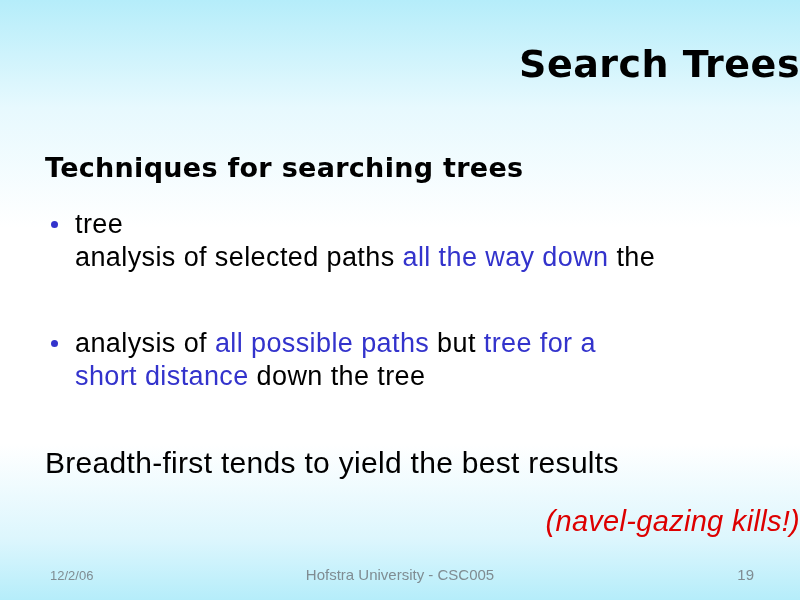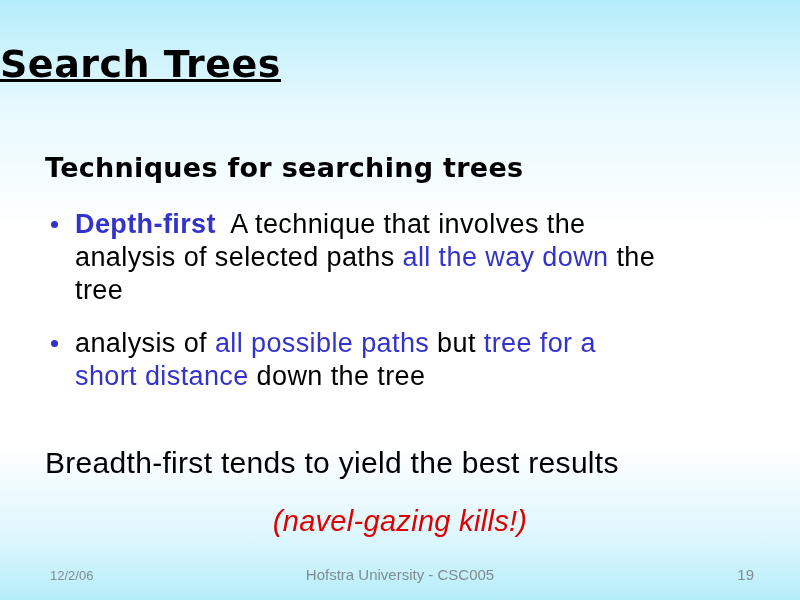--- a/index.html
+++ b/index.html
@@ -16,26 +16,25 @@
       #dcf6fd 90%,
       #b5edfa 100%);
     font-family: "Liberation Sans", sans-serif;
     color: #000000;
   }
   .title {
     position: absolute;
     top: 42px;
     left: 0;
     width: 800px;
-    text-align: left;
+    text-align: right;
     font-family: "DejaVu Sans", sans-serif;
     font-weight: bold;
     font-size: 38px;
     letter-spacing: 0.5px;
-    text-decoration: underline;
   }
   .heading {
     position: absolute;
     top: 152px;
     left: 45px;
     font-family: "DejaVu Sans", sans-serif;
     font-weight: bold;
     font-size: 27px;
     letter-spacing: 0.3px;
   }
@@ -65,21 +64,21 @@
     top: 446px;
     left: 45px;
     font-size: 30px;
     letter-spacing: 0.3px;
   }
   .emphasis {
     position: absolute;
     top: 505px;
     left: 0;
     width: 800px;
-    text-align: center;
+    text-align: right;
     font-style: italic;
     font-size: 29px;
     color: #dd0000;
     letter-spacing: 0.3px;
   }
   .footer-date {
     position: absolute;
     top: 568px;
     left: 50px;
     font-size: 13px;
@@ -106,23 +105,22 @@
 <body>
 
 <div class="slide">
 
   <div class="title">Search Trees</div>
 
   <div class="heading">Techniques for searching trees</div>
 
   <div class="bullet bullet-1">
     <span class="dot"></span>
-    <div class="line"><span class="t-term">Depth-first</span><span>  A technique that involves the</span></div>
+    <div class="line"><span>tree</span></div>
     <div class="line"><span>analysis of selected paths </span><span class="t-blue">all the way down</span><span> the</span></div>
-    <div class="line"><span>tree</span></div>
   </div>
 
   <div class="bullet bullet-2">
     <span class="dot"></span>
     <div class="line"><span>analysis of </span><span class="t-blue">all possible paths</span><span> but </span><span class="t-blue">tree for a</span></div>
     <div class="line"><span class="t-blue">short distance</span><span> down the tree</span></div>
   </div>
 
   <div class="conclusion">Breadth-first tends to yield the best results</div>
 

